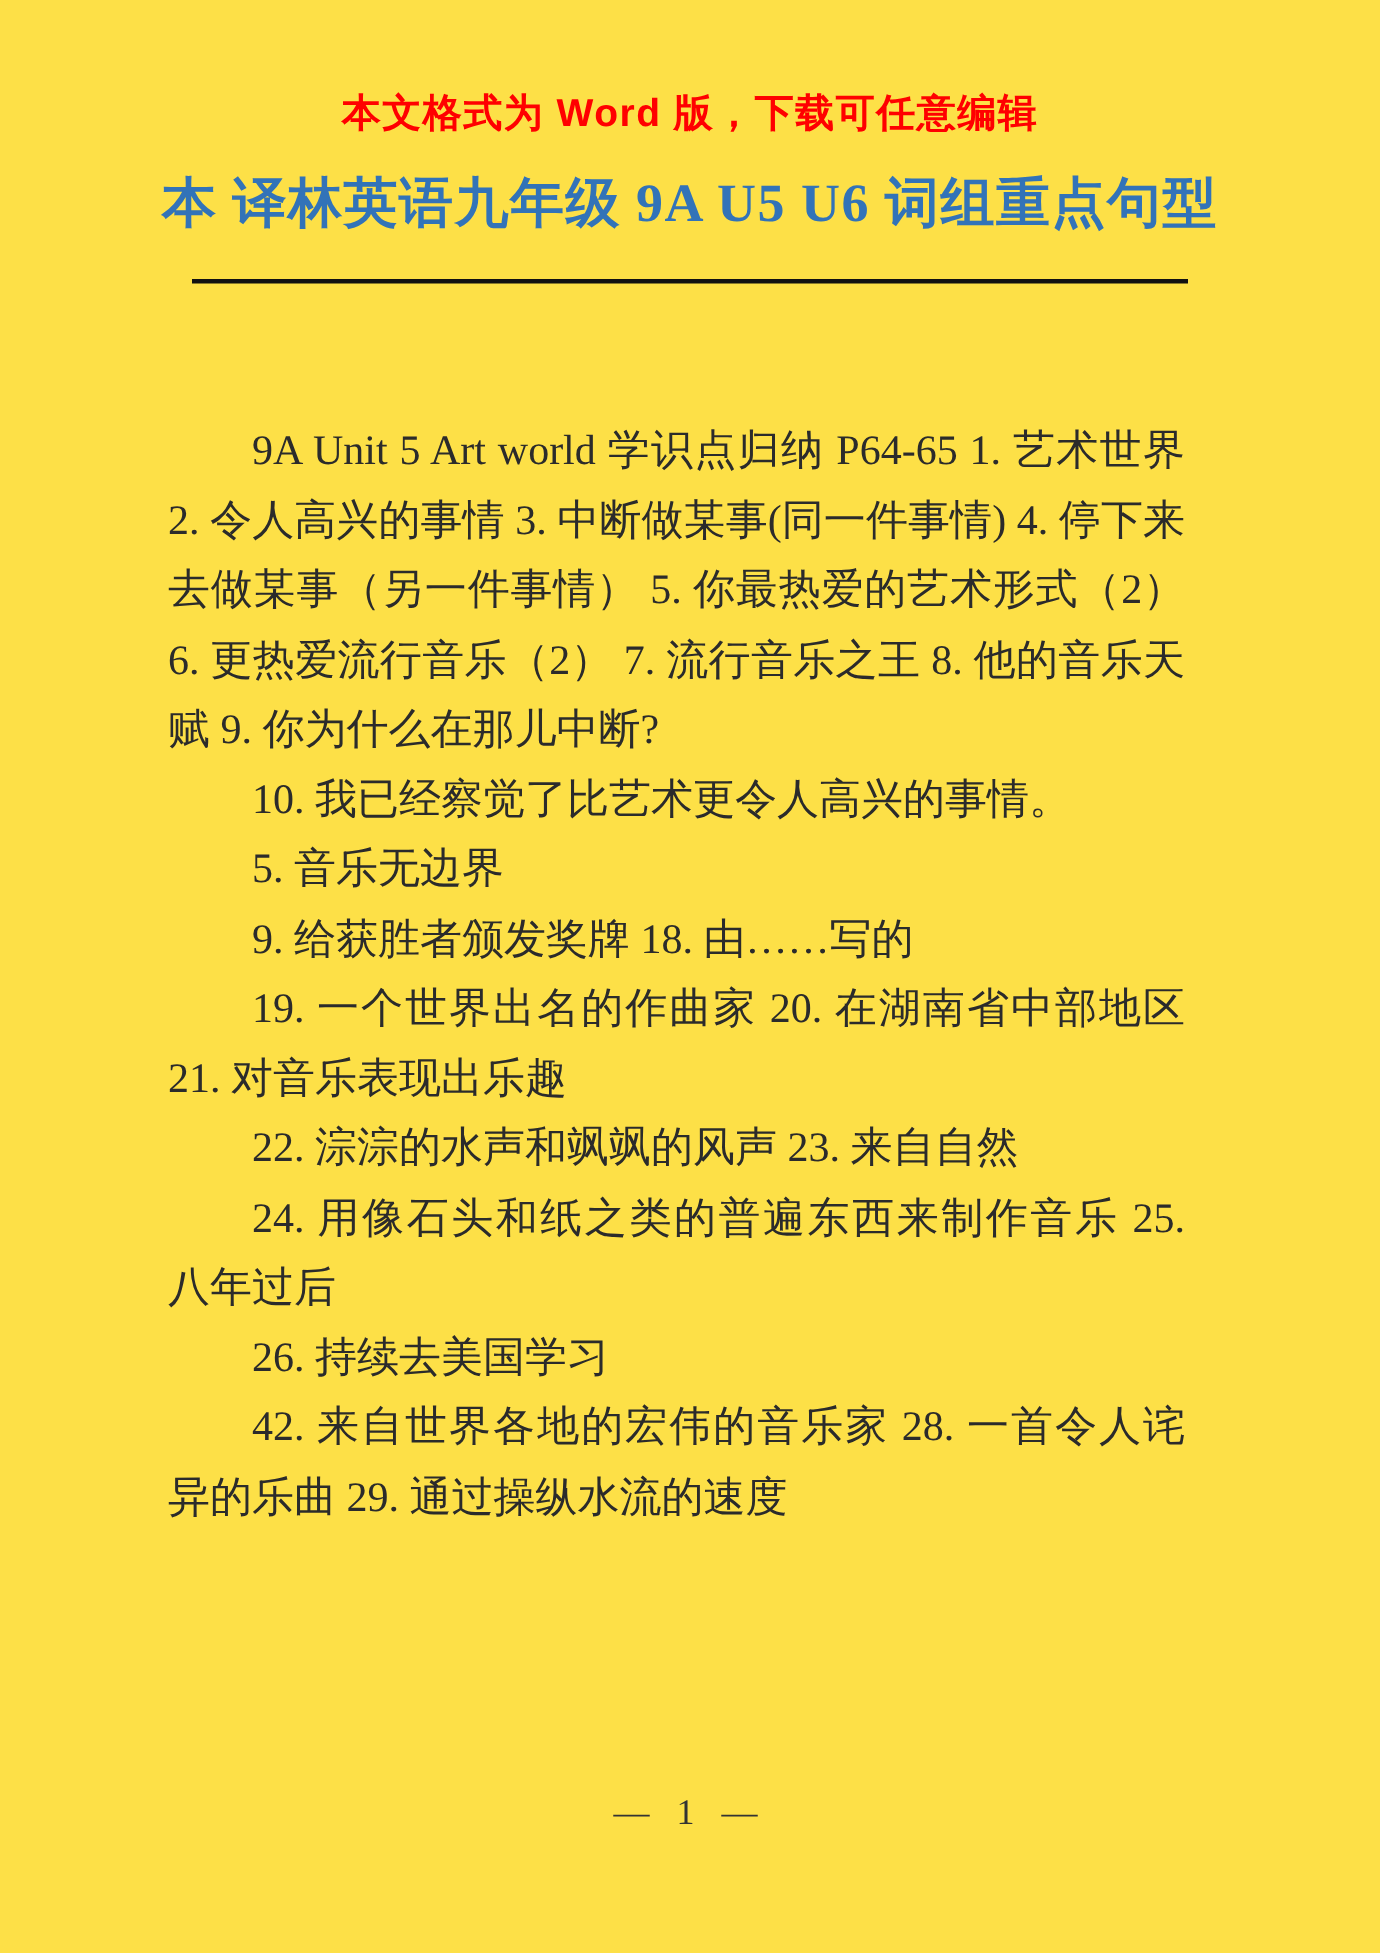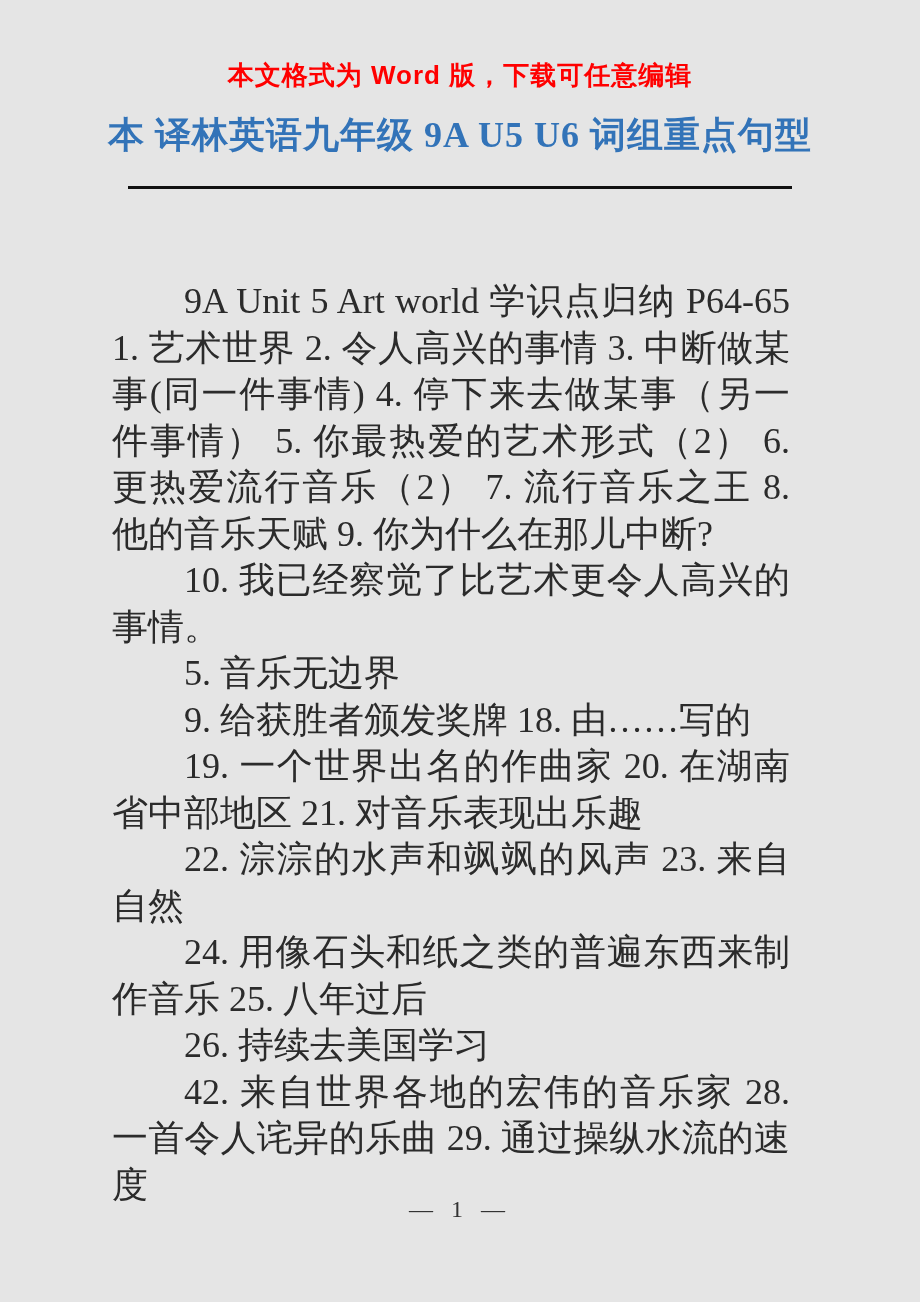--- a/index.html
+++ b/index.html
@@ -5,21 +5,21 @@
   html, body {
     margin: 0;
     padding: 0;
     background: #ffffff;
   }
   .page {
     position: relative;
     width: 920px;
     height: 1302px;
     margin: 0 auto;
-    background: #e5e5e5;
+    background: #fde047;
     overflow: hidden;
     font-family: "Liberation Serif", "DejaVu Serif", serif;
     color: #262626;
   }
   .header-notice {
     margin-top: 58px;
     text-align: center;
     font-family: "Liberation Sans", "DejaVu Sans", sans-serif;
     font-size: 26px;
     font-weight: 700;
@@ -43,21 +43,21 @@
     margin: 10px 128px 0 128px;
     border: none;
   }
   .doc-body {
     position: absolute;
     top: 278px;
     left: 112px;
     right: 130px;
     height: 930px;
     overflow: hidden;
-    font-size: 36px;
+    font-size: 28px;
     line-height: 46.5px;
     text-align: justify;
     text-justify: inter-ideograph;
     color: #2b2b2b;
   }
   .doc-body p {
     margin: 0;
     padding: 0;
     text-indent: 2em;
   }

